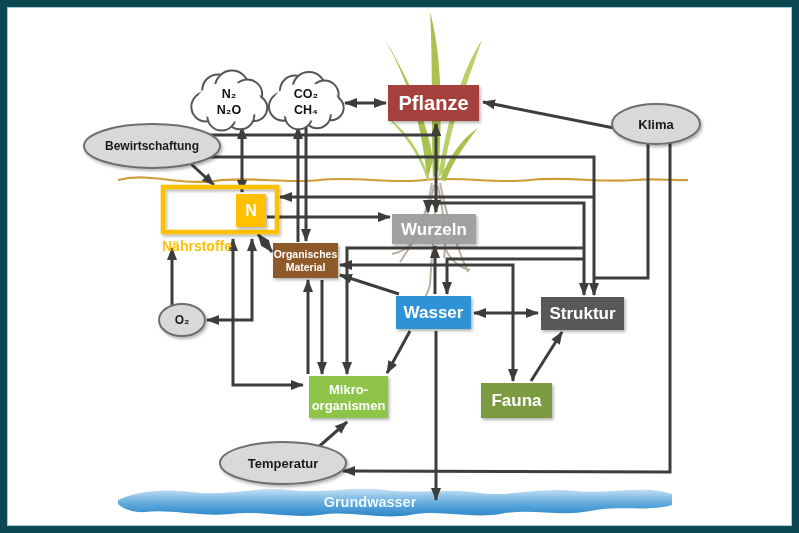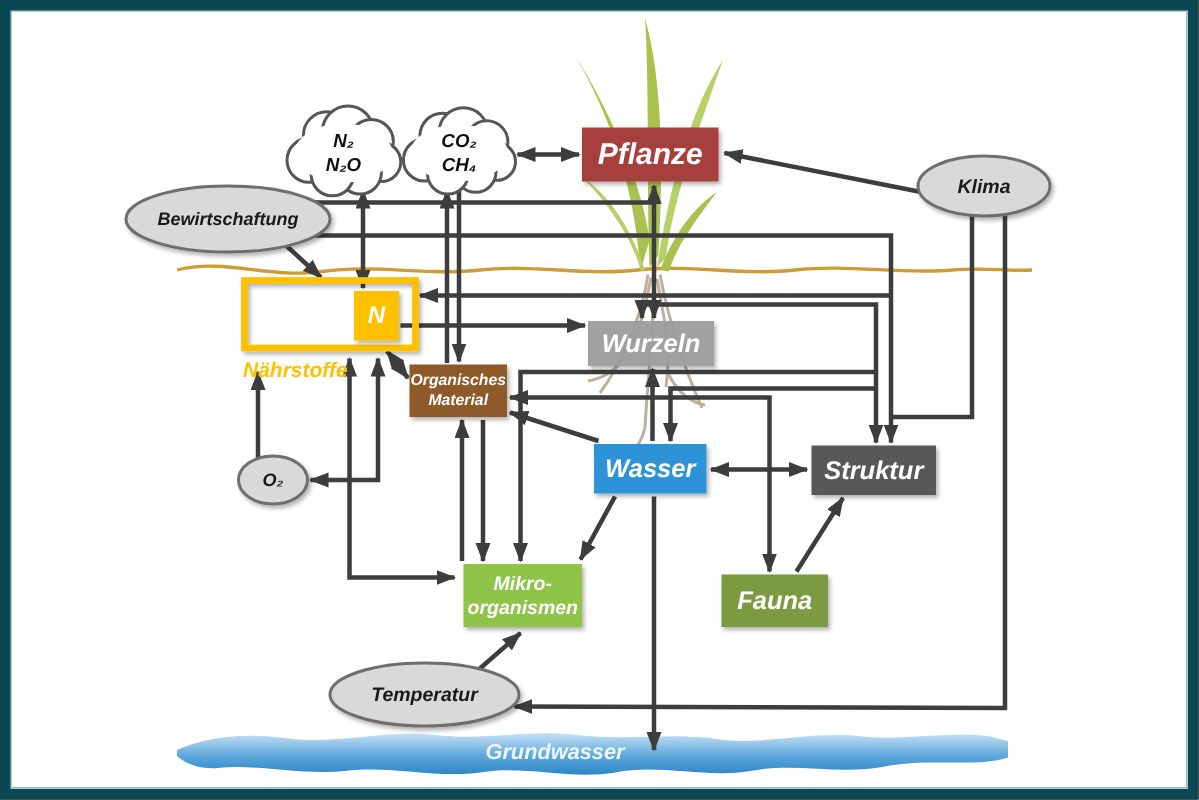--- a/index.html
+++ b/index.html
@@ -2,21 +2,21 @@
 <html><head>
 <meta charset="utf-8">
 <style>
   html,body{margin:0;padding:0;background:#222;}
   .frame{
     position:relative;width:799px;height:533px;box-sizing:border-box;
     background:#0c4851;font-family:"Liberation Sans","DejaVu Sans",sans-serif;
   }
   .canvas{
     position:absolute;left:8px;top:8px;width:783px;height:517px;
-    background:#ffffff;outline:1px solid #a9ccd3;font-style:italic;
+    background:#ffffff;outline:1px solid #a9ccd3;
   }
   svg{display:block;}
   text{font-family:"Liberation Sans","DejaVu Sans",sans-serif;}
 </style>
 </head>
 <body>
 
 <div class="frame">
   <div class="canvas">
     <svg width="783" height="517" viewBox="8 8 783 517" xmlns="http://www.w3.org/2000/svg">

